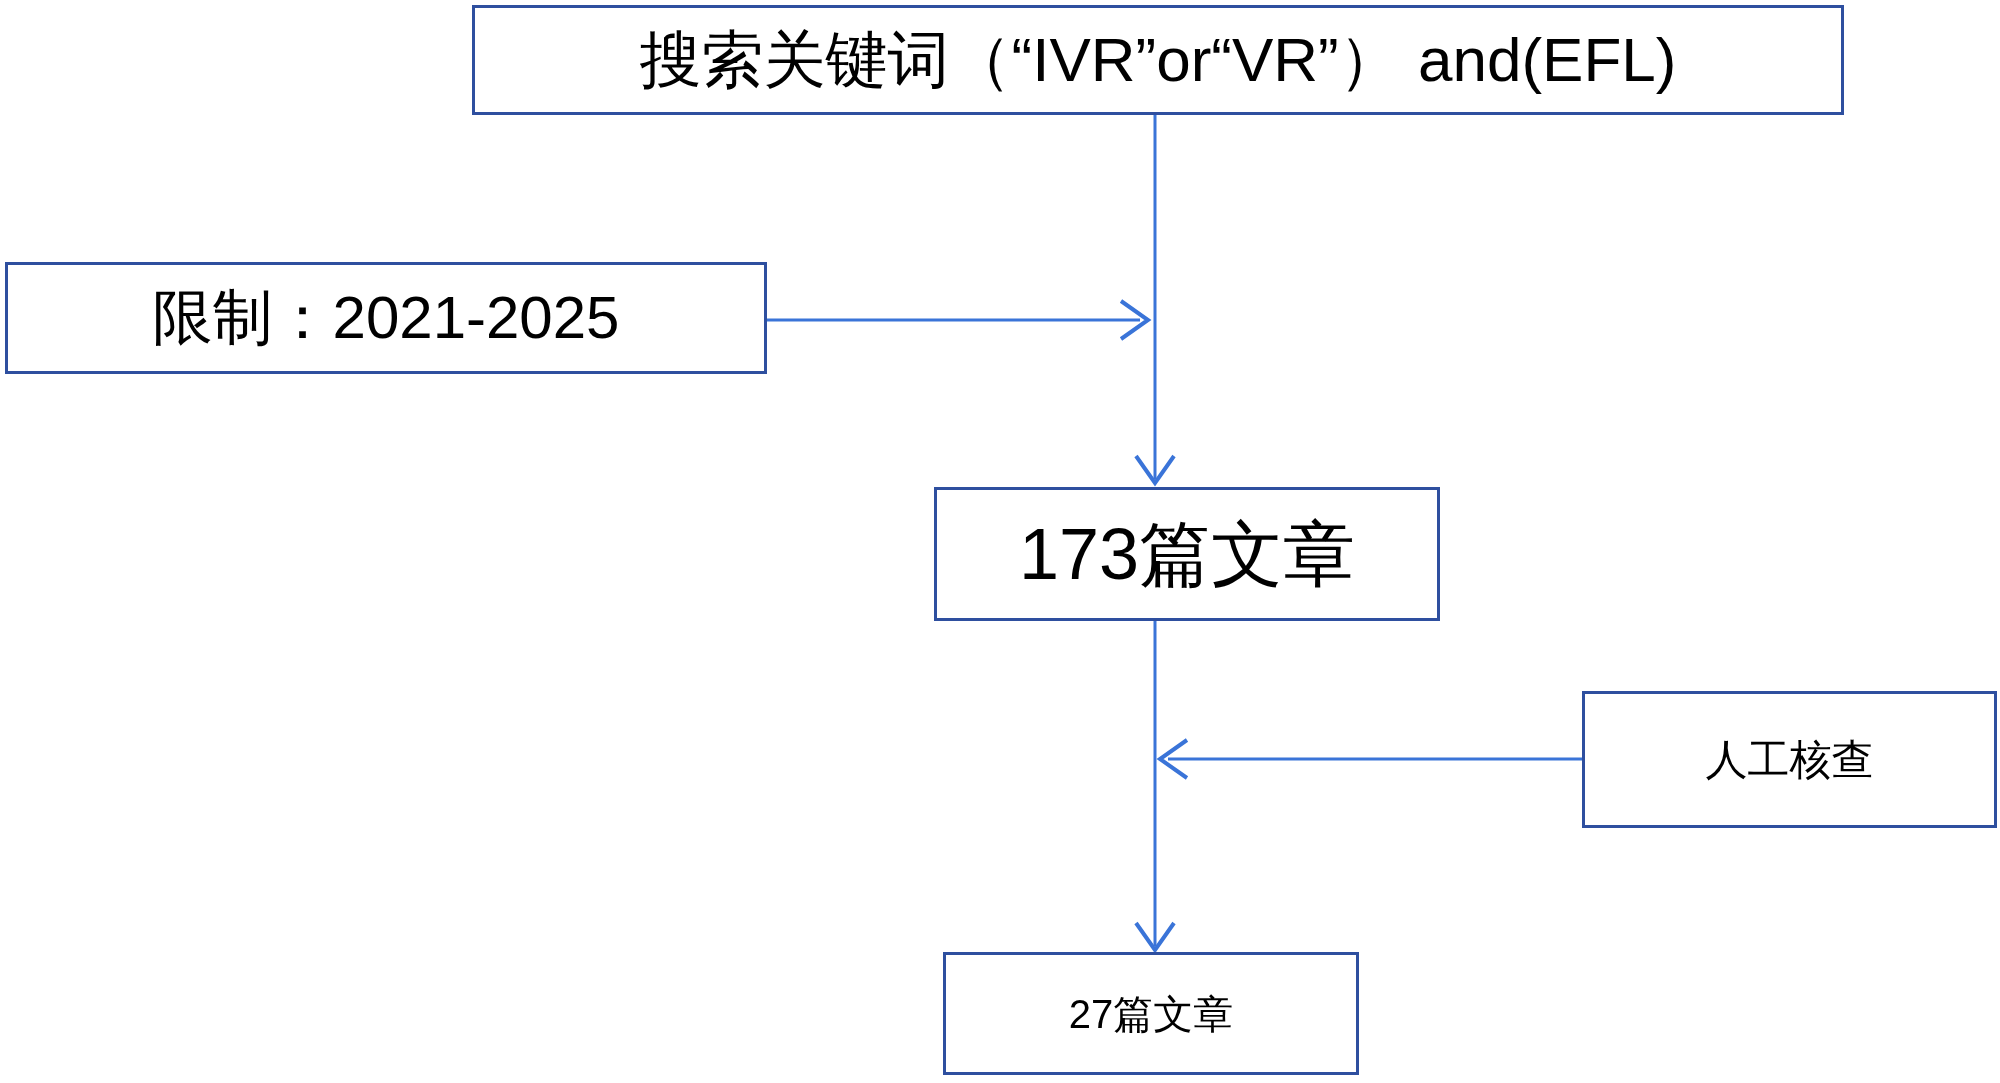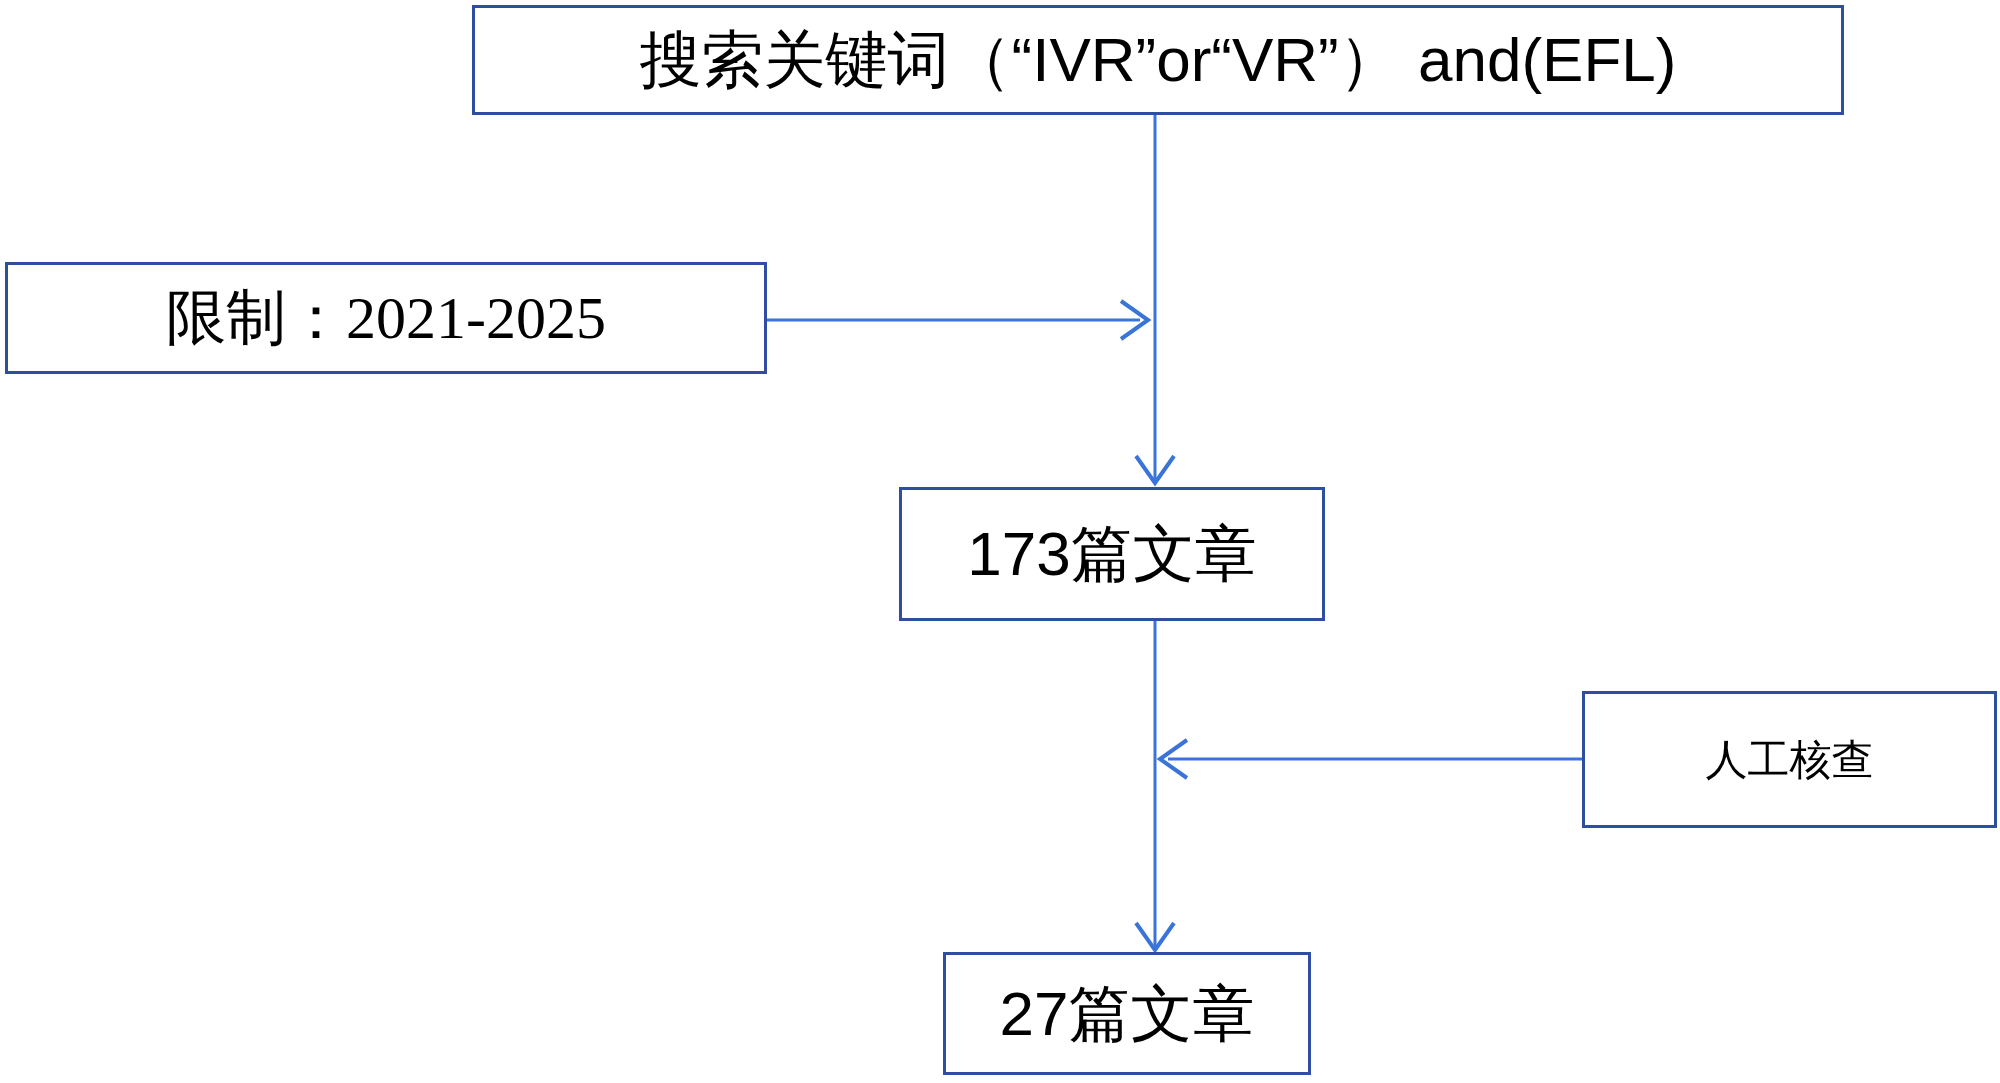--- a/index.html
+++ b/index.html
@@ -32,24 +32,24 @@
     justify-content: center;
     color: var(--text, #000000);
     white-space: nowrap;
     line-height: 1;
     text-align: center;
   }
   .node-label {
     display: block;
   }
   .node-search   { left: 472px;  top: 5px;   width: 1372px; height: 110px; font-size: 62px; }
-  .node-limit    { left: 5px;    top: 262px; width: 762px;  height: 112px; font-size: 60px; font-family: Liberation Serif, serif; }
-  .node-173      { left: 899px;  top: 487px; width: 426px;  height: 134px; font-size: 62px; }
+  .node-limit    { left: 5px;    top: 262px; width: 762px;  height: 112px; font-size: 60px; }
+  .node-173      { left: 934px;  top: 487px; width: 506px;  height: 134px; font-size: 72px; }
   .node-manual   { left: 1582px; top: 691px; width: 415px;  height: 137px; font-size: 42px; }
-  .node-27       { left: 943px;  top: 952px; width: 368px;  height: 123px; font-size: 62px; }
+  .node-27       { left: 943px;  top: 952px; width: 416px;  height: 123px; font-size: 40px; }
 </style>
 </head>
 <body>
 
 <div class="canvas">
 
   <svg class="connectors" viewBox="0 0 2000 1083" xmlns="http://www.w3.org/2000/svg">
 
     <line x1="1155" y1="115" x2="1155" y2="479" stroke="var(--connector)" stroke-width="3" fill="none"></line>
     <polyline points="1136,456 1155,483 1174,456" stroke="var(--connector)" stroke-width="4" fill="none" stroke-linecap="butt" stroke-linejoin="miter"></polyline>

